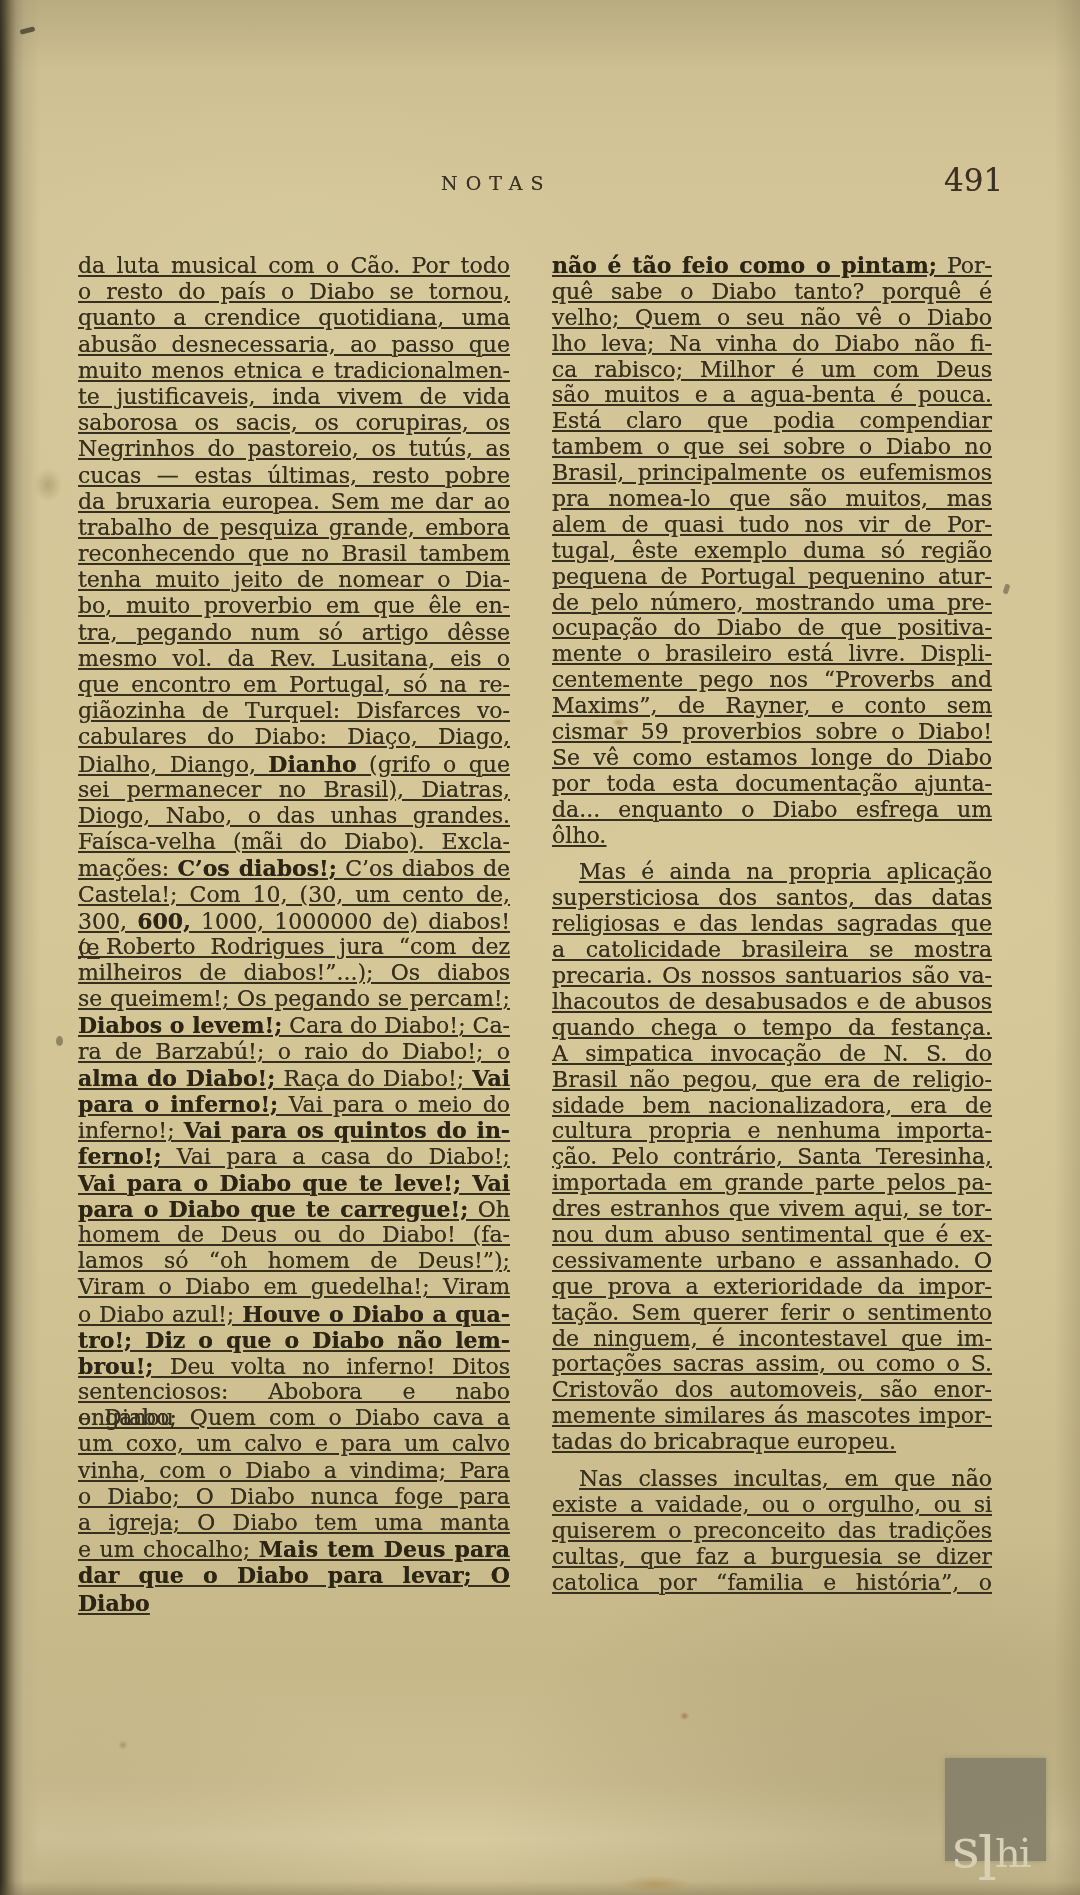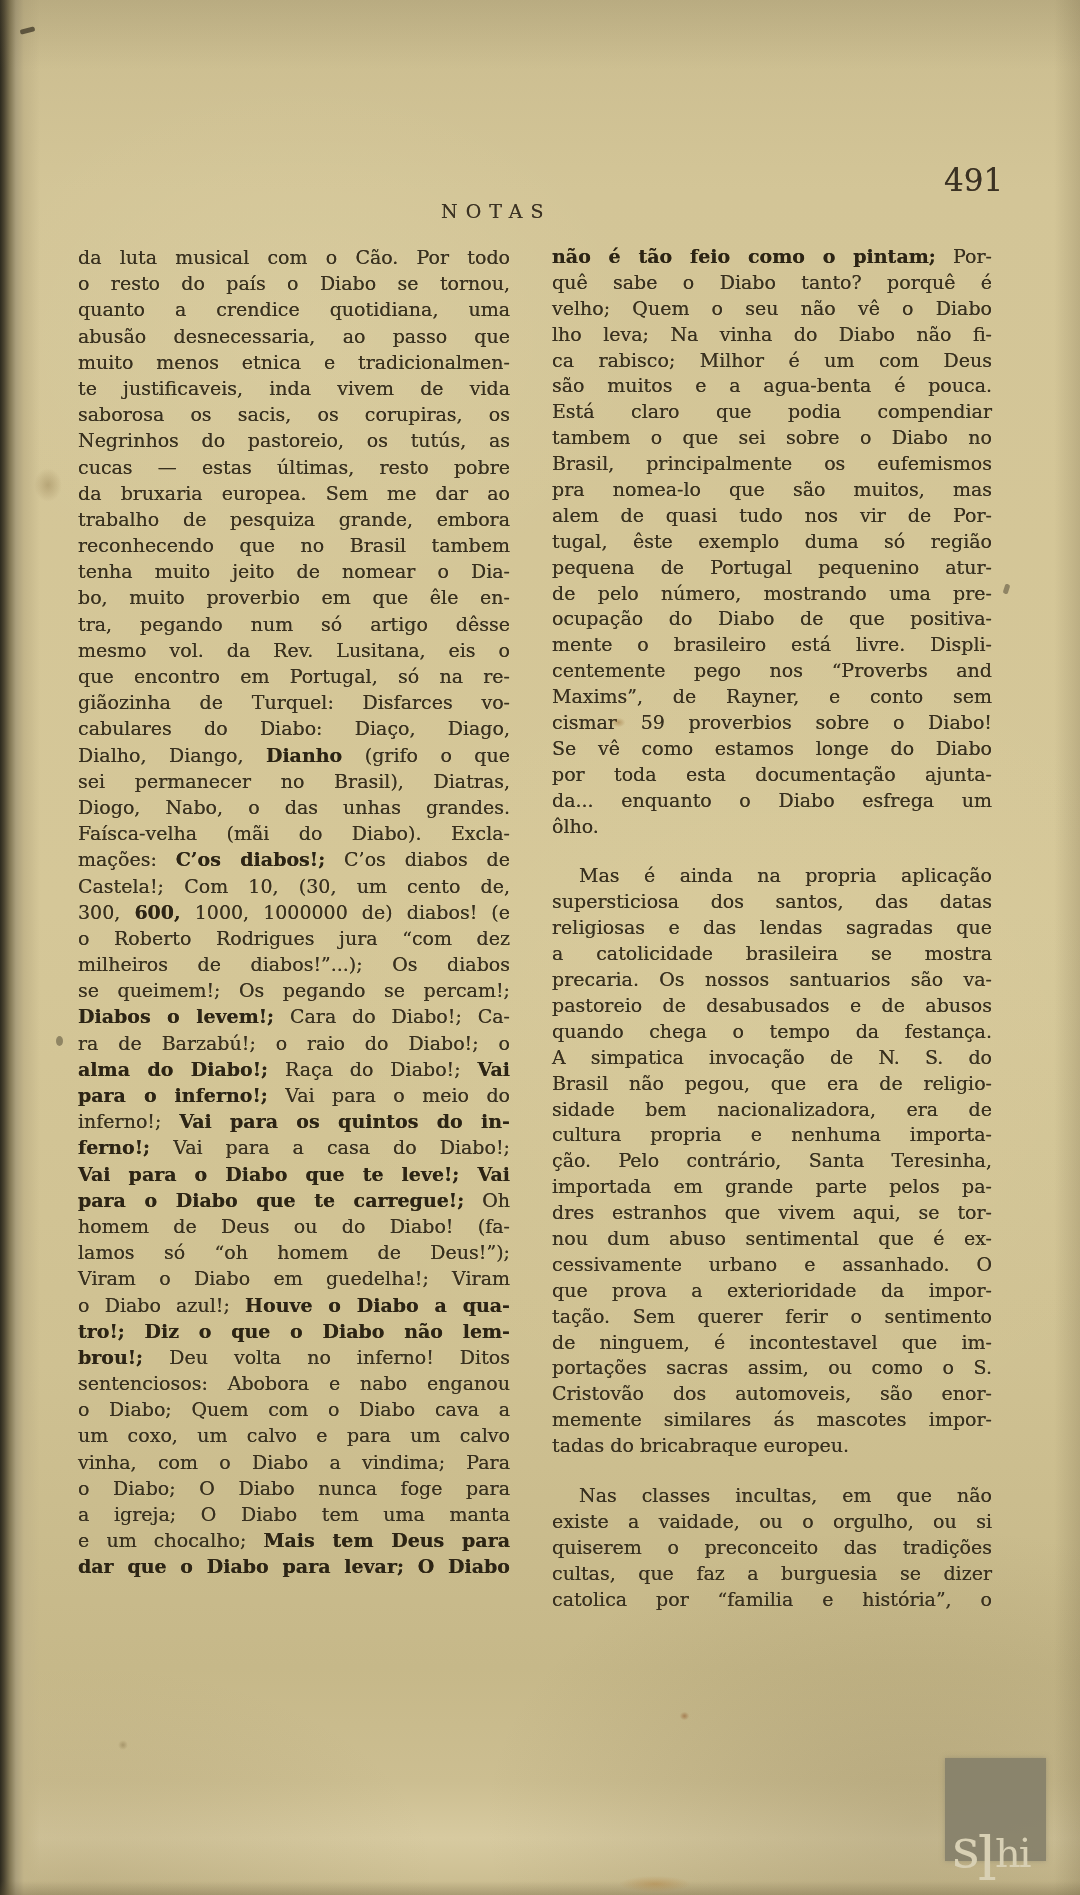--- a/index.html
+++ b/index.html
@@ -32,45 +32,45 @@
   }
   .edge-bottom{
     position:absolute;left:0;right:0;bottom:0;height:14px;
     background:linear-gradient(0deg,rgba(96,84,54,0.30),rgba(96,84,54,0) 100%);
   }
 
   .header-title{
     position:absolute;left:441px;top:172px;
     font-size:19px;letter-spacing:8px;color:#3b3223;font-weight:400;
     text-shadow:0 0 .6px rgba(59,50,35,.7);
-    margin-top:28px;
   }
   .header-pagenum{
     position:absolute;left:944px;top:162px;
     font-size:31px;color:#3b3223;
     text-shadow:0 0 .6px rgba(59,50,35,.7);
   }
 
   .col{
-    position:absolute;top:244px;color:#38301f;
-    font-size:19px;
+    position:absolute;top:253px;color:#38301f;
+    font-size:22px;
     text-shadow:0 0 .55px rgba(50,42,26,.75);
+    text-decoration:underline;
   }
   .col-left{left:78px;width:432px;}
   .col-right{left:552px;width:440px;}
   .line{
     height:26.2px;line-height:26.2px;
     text-align:justify;text-align-last:justify;
     white-space:normal;overflow:visible;
   }
   .col-right .line{height:25.9px;line-height:25.9px;}
   .line .b{font-weight:700;color:#2c2414;}
   .pend{text-align-last:left;}
   .pind{text-indent:27px;}
-  .pgap{margin-top:24px;}
+  .pgap{margin-top:11px;}
 
   
   .watermark{
     position:absolute;left:945px;top:1758px;width:101px;height:103px;
     background:rgba(134,128,106,0.92);
     box-shadow:0 0 5px rgba(134,128,106,0.55);
   }
   .wm-row{
     position:absolute;left:7px;bottom:8px;display:flex;align-items:baseline;
     color:#d8d0b4;letter-spacing:-2px;line-height:0;
@@ -178,21 +178,21 @@
       <div class="line"><span>cismar 59 proverbios sobre o Diabo!</span></div>
       <div class="line"><span>Se vê como estamos longe do Diabo</span></div>
       <div class="line"><span>por toda esta documentação ajunta-</span></div>
       <div class="line"><span>da... enquanto o Diabo esfrega um</span></div>
       <div class="line pend"><span>ôlho.</span></div>
       <div class="line pind pgap"><span>Mas é ainda na propria aplicação</span></div>
       <div class="line"><span>supersticiosa dos santos, das datas</span></div>
       <div class="line"><span>religiosas e das lendas sagradas que</span></div>
       <div class="line"><span>a catolicidade brasileira se mostra</span></div>
       <div class="line"><span>precaria. Os nossos santuarios são va-</span></div>
-      <div class="line"><span>pastoreio de desabusados e de abusos</span></div>
+      <div class="line"><span>lhacoutos de desabusados e de abusos</span></div>
       <div class="line"><span>quando chega o tempo da festança.</span></div>
       <div class="line"><span>A simpatica invocação de N. S. do</span></div>
       <div class="line"><span>Brasil não pegou, que era de religio-</span></div>
       <div class="line"><span>sidade bem nacionalizadora, era de</span></div>
       <div class="line"><span>cultura propria e nenhuma importa-</span></div>
       <div class="line"><span>ção. Pelo contrário, Santa Teresinha,</span></div>
       <div class="line"><span>importada em grande parte pelos pa-</span></div>
       <div class="line"><span>dres estranhos que vivem aqui, se tor-</span></div>
       <div class="line"><span>nou dum abuso sentimental que é ex-</span></div>
       <div class="line"><span>cessivamente urbano e assanhado. O</span></div>

